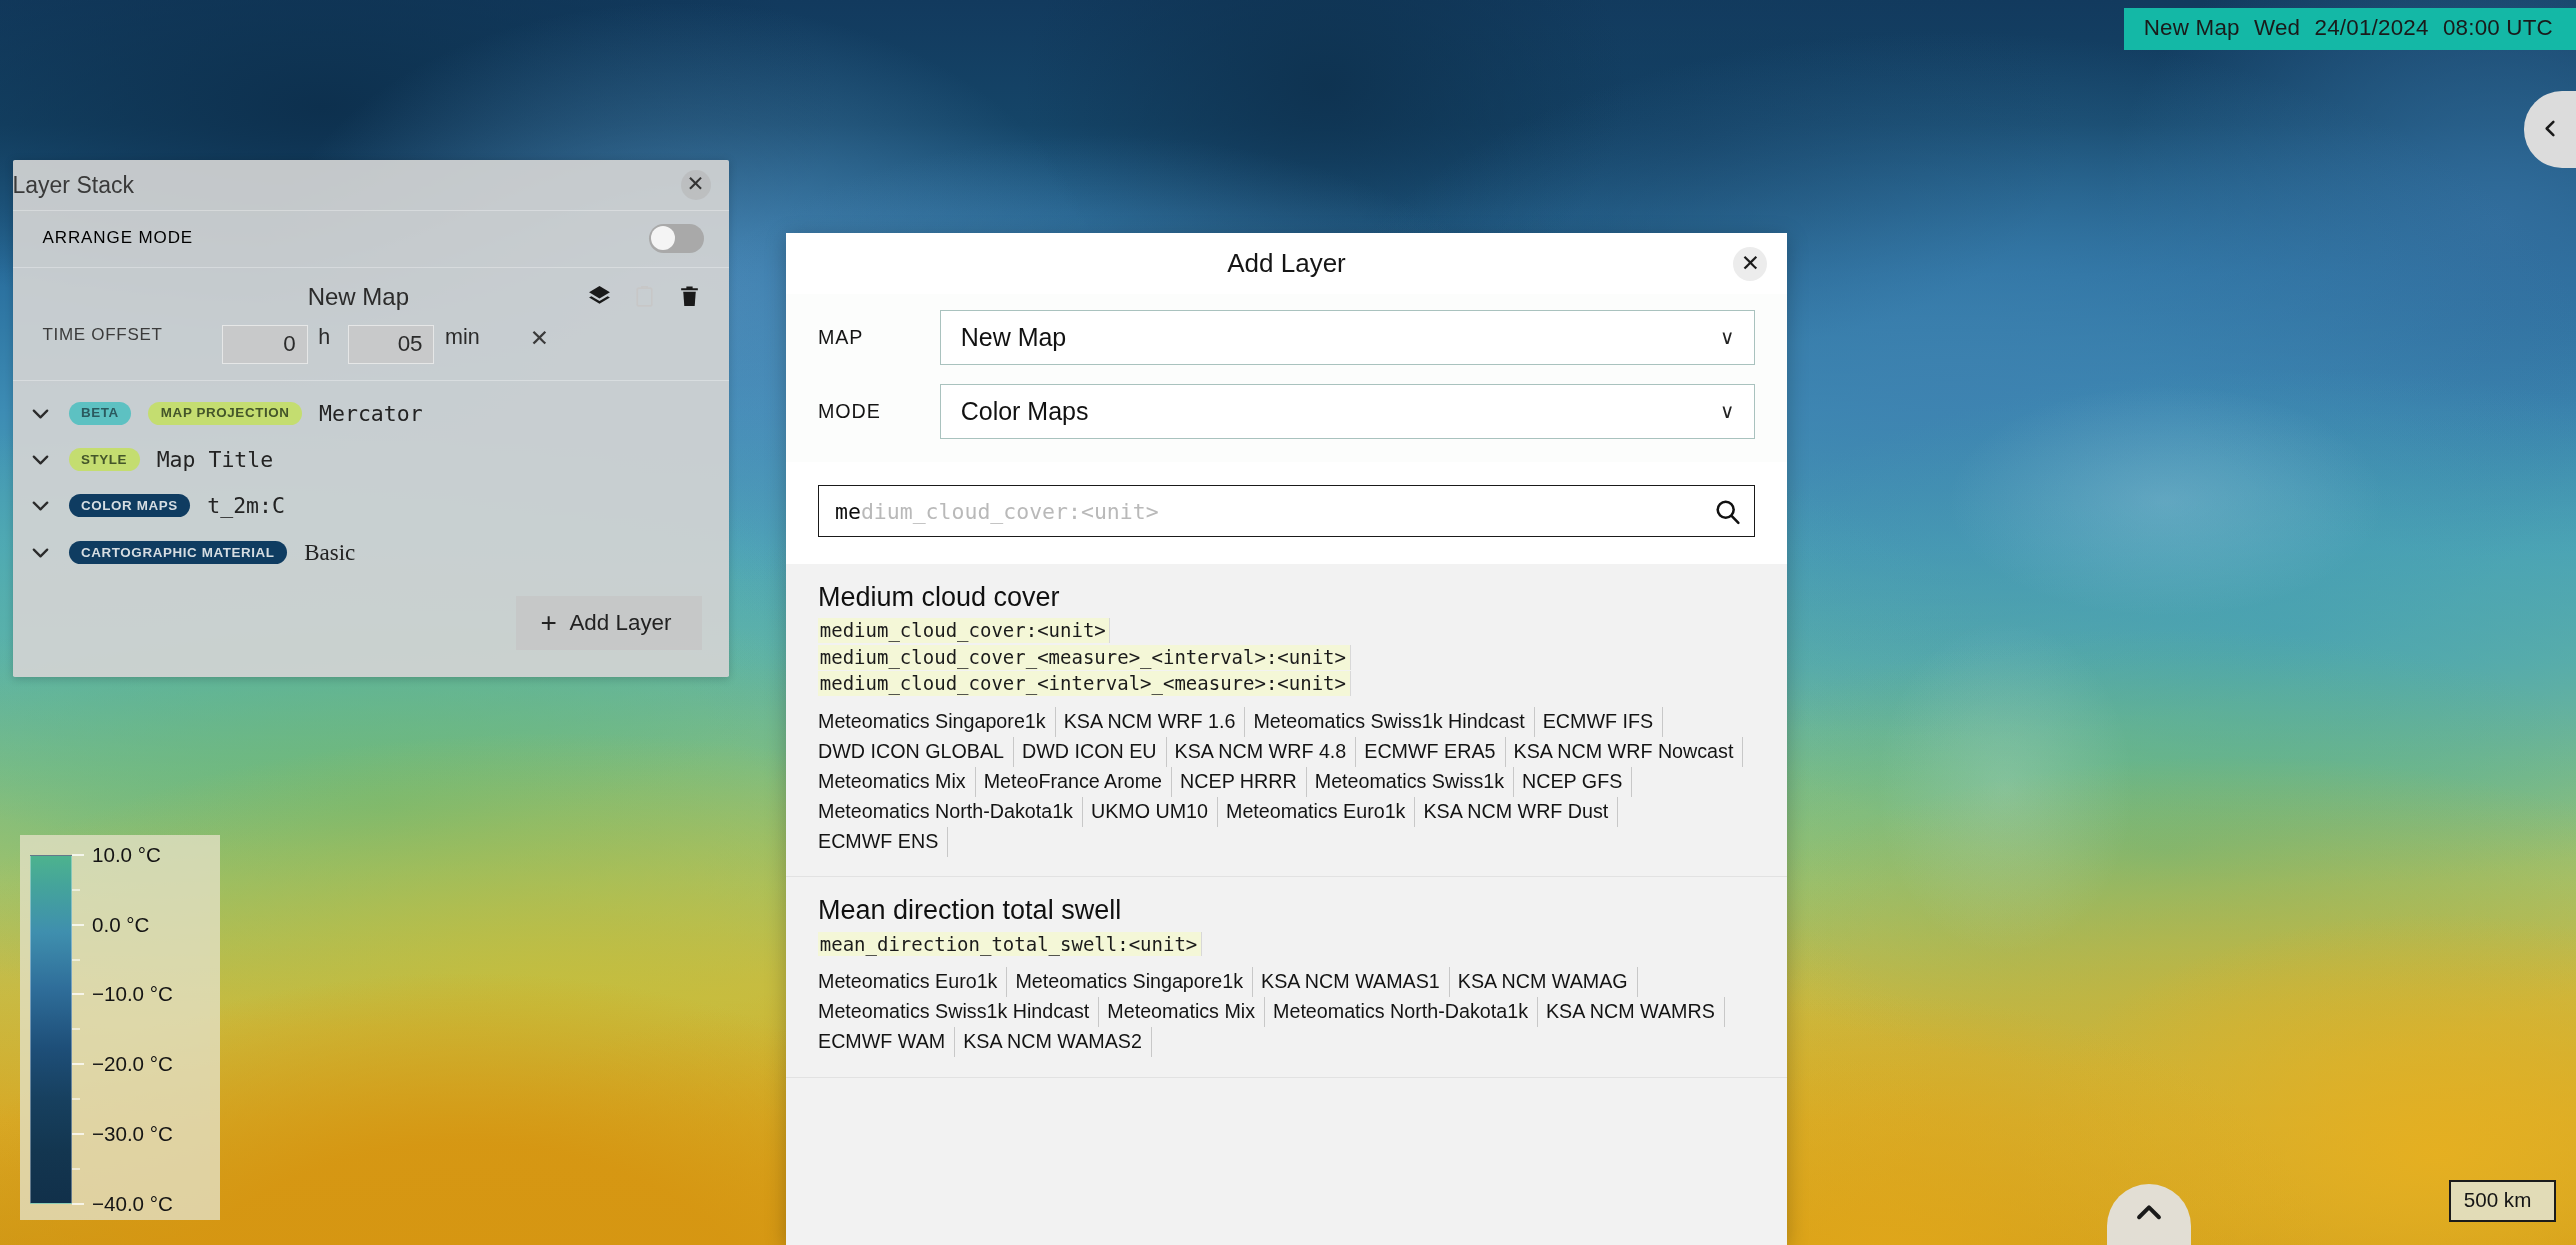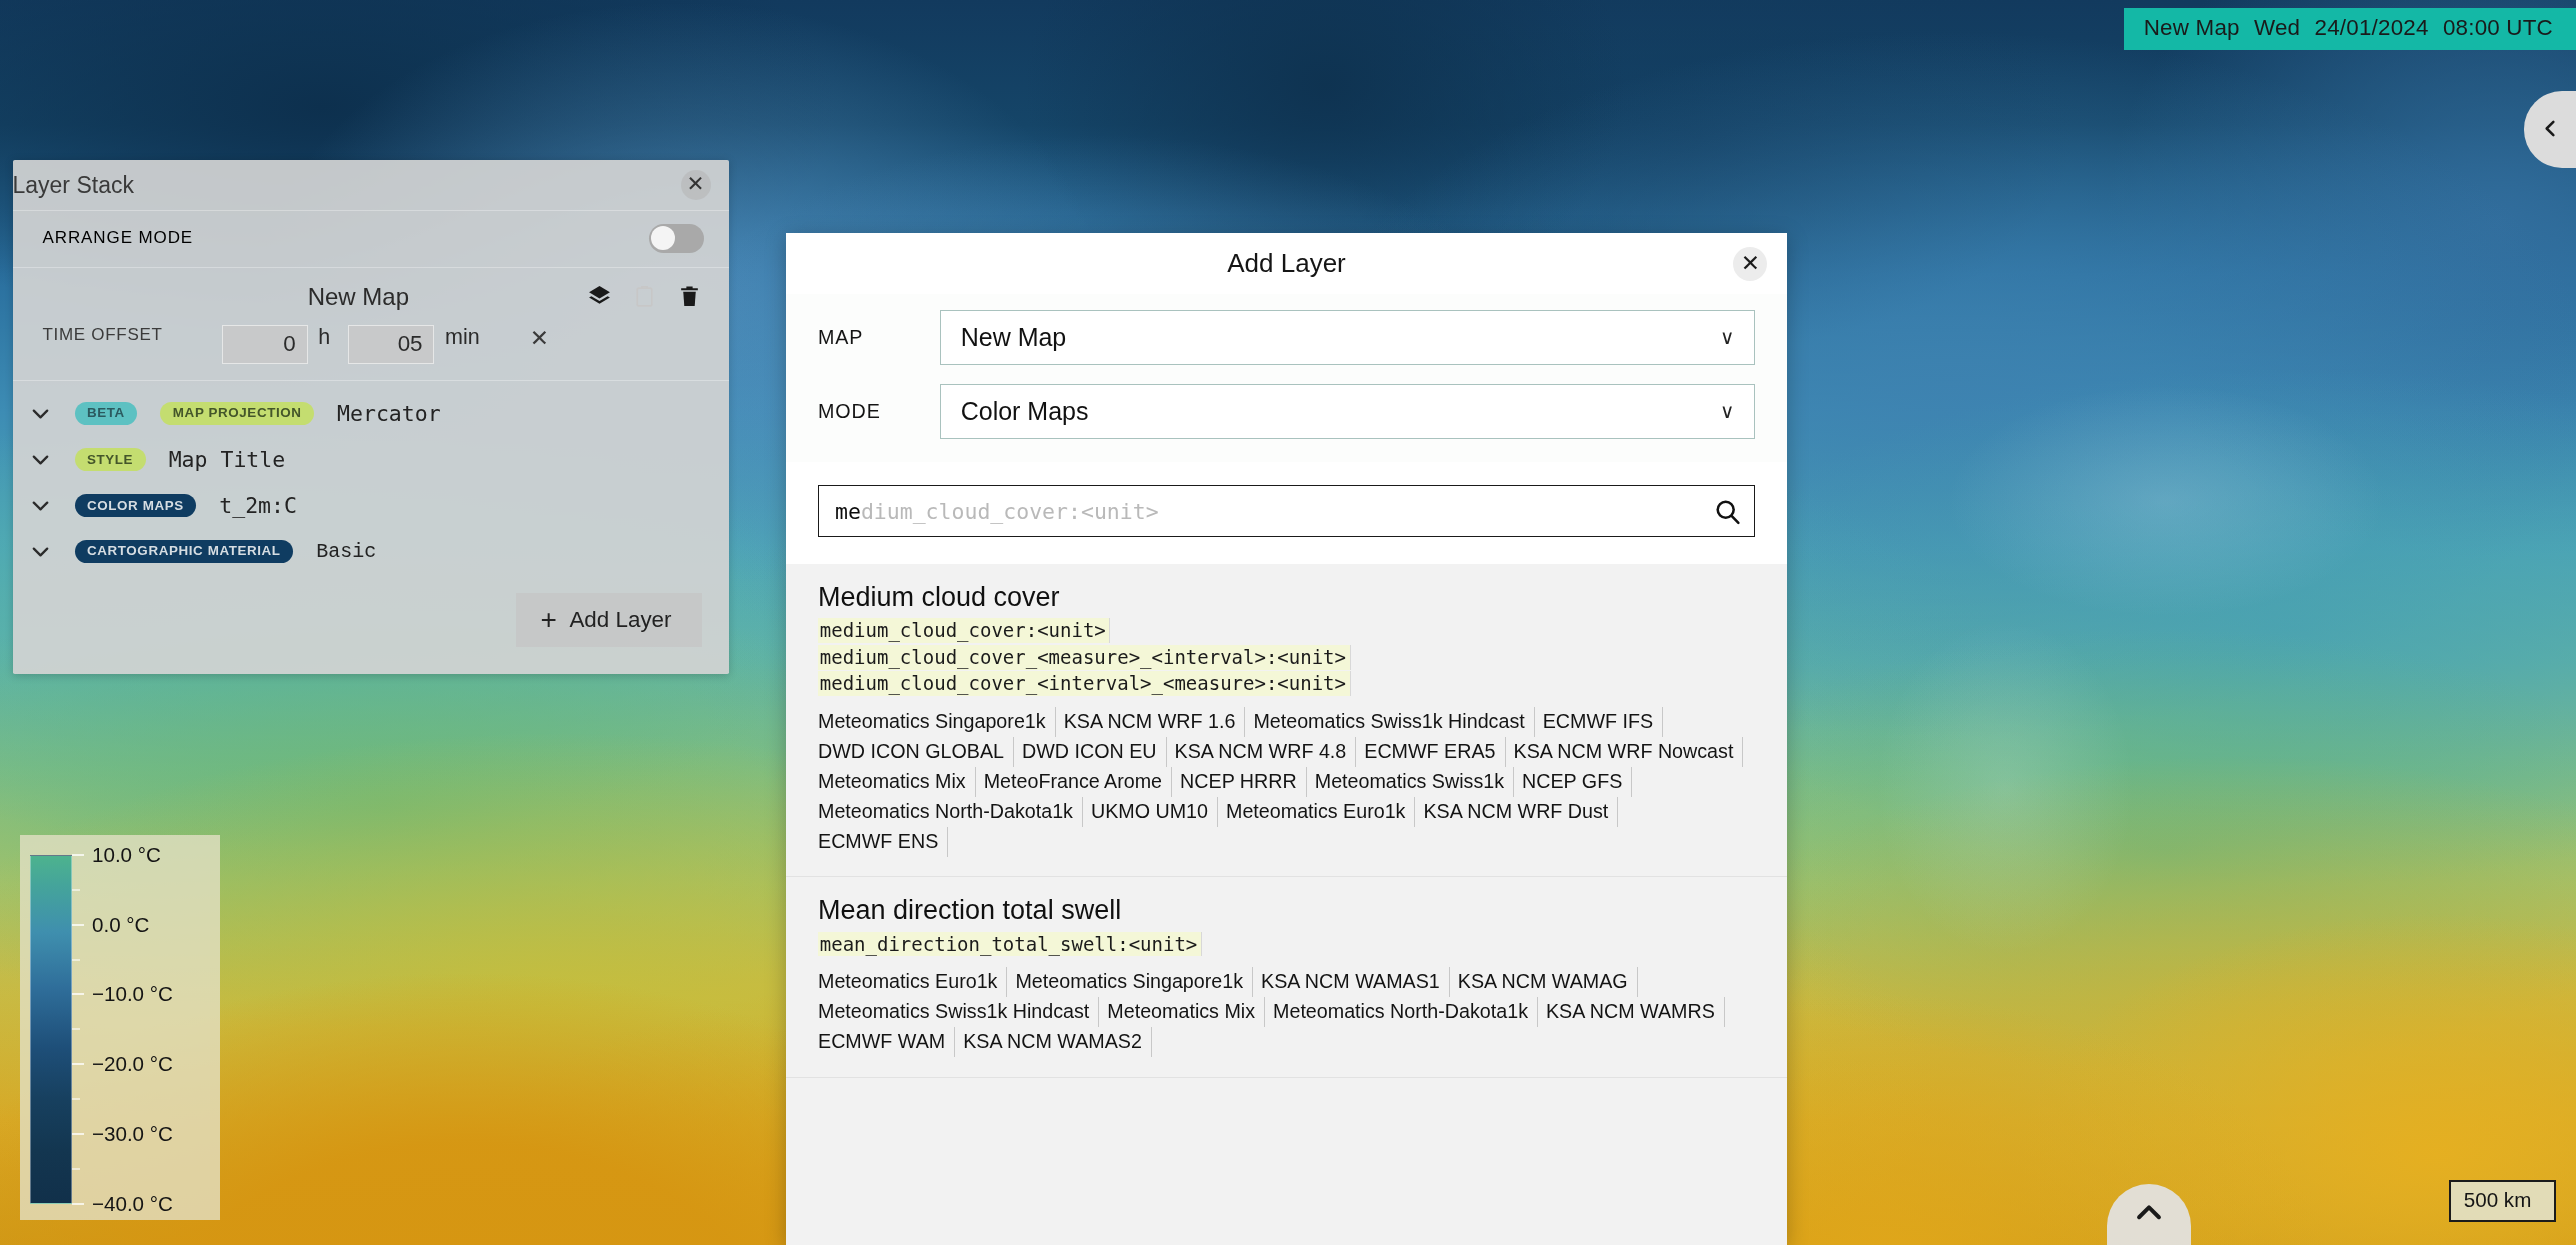--- a/index.html
+++ b/index.html
@@ -137,37 +137,37 @@
     background: rgba(200,201,201,0.9);
     border: 0.9px solid rgba(255,255,255,0.55);
     display: flex; align-items: center; justify-content: flex-end;
     padding-right: 10.7px; font-size: 22.4px; color: #2b2b2b;
   }
   .ls-unit { font-size: 21.5px; color: #2b2b2b; margin: 0 9px 0 1.8px; }
   .ls-time-clear { margin-left: 32px; font-size: 23px; color: #3a3a3a; cursor: pointer; }
 
   .ls-rows { padding: 9px 0 3.6px 0; }
   .ls-row {
-    display: flex; align-items: center; gap: 23px;
+    display: flex; align-items: center; gap: 17px;
     padding: 10.7px 27px 10.7px 16px;
   }
   .chev-down { width: 23px; height: 23px; flex: none; cursor: pointer; }
   .badge {
     border-radius: 12.5px; padding: 3.6px 12.5px 4.5px 12.5px;
     font-size: 13.4px; letter-spacing: 0.6px; white-space: nowrap;
     font-weight: bold;
   }
   .badge-beta   { background: #5dc1c2; color: #2b5a5f; }
   .badge-green  { background: #c4dd70; color: #44562a; }
   .badge-navy   { background: #0f3c61; color: #d6dde2; }
   .ls-row-value {
     font-family: "DejaVu Sans Mono", monospace;
     font-size: 21.5px; color: #232323; white-space: nowrap;
   }
-  .ls-row-value.plain { font-family: Liberation Mono, monospace; font-size: 20px; }
+  .ls-row-value.plain { font-family: Liberation Serif, serif; font-size: 23px; }
   .ls-footer { padding: 16px 27px 27px 27px; display: flex; justify-content: flex-end; }
   #add-layer-button {
     background: rgba(198,199,199,0.95);
     border: none; cursor: pointer;
     padding: 12.5px 30px 13.4px 25px;
     display: flex; align-items: center; gap: 12.5px;
     font-size: 22.4px; color: #222;
     font-family: "Liberation Sans", sans-serif;
   }
   #add-layer-button .plus { font-size: 28px; line-height: 1; }

